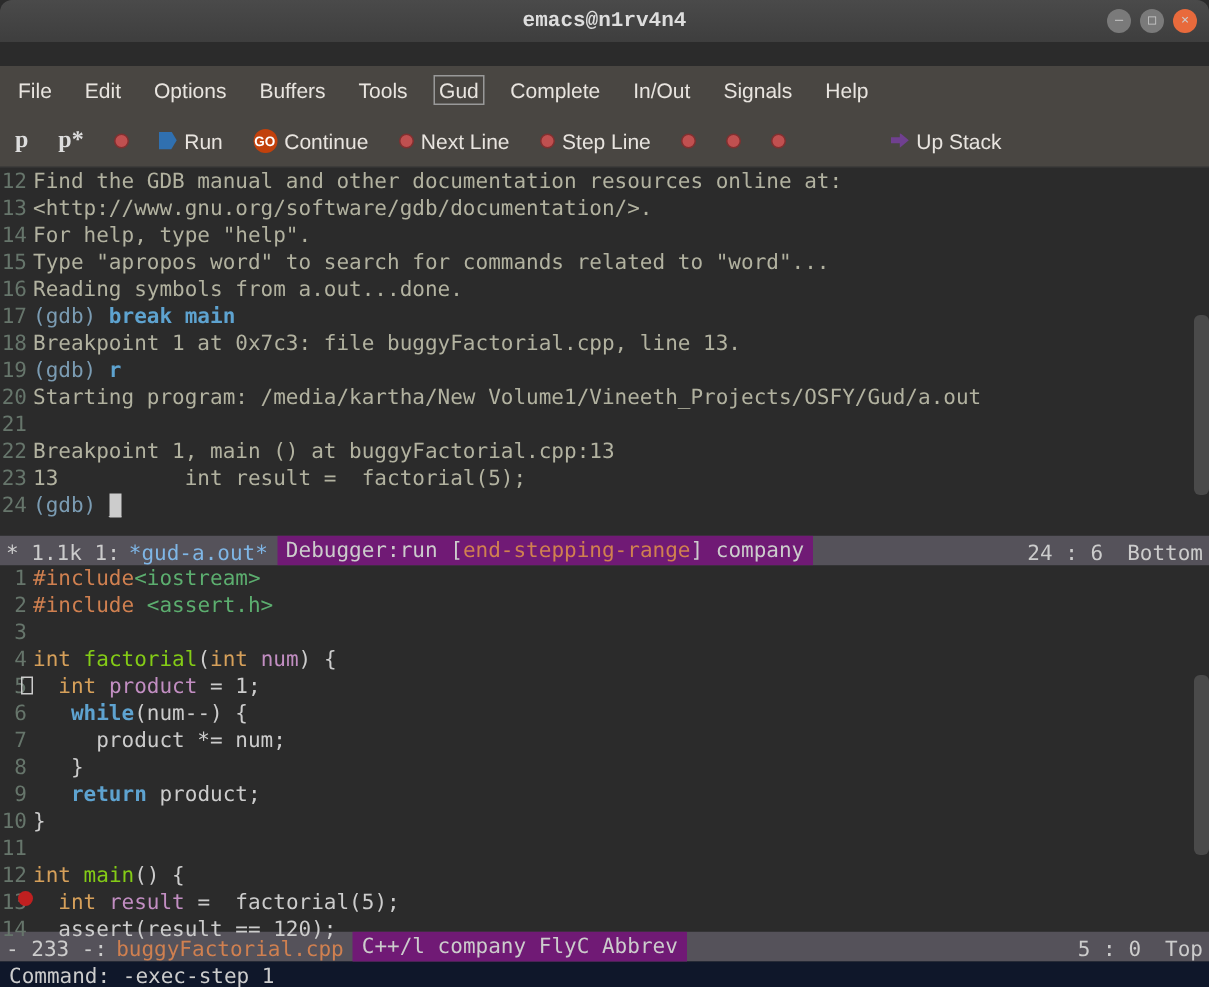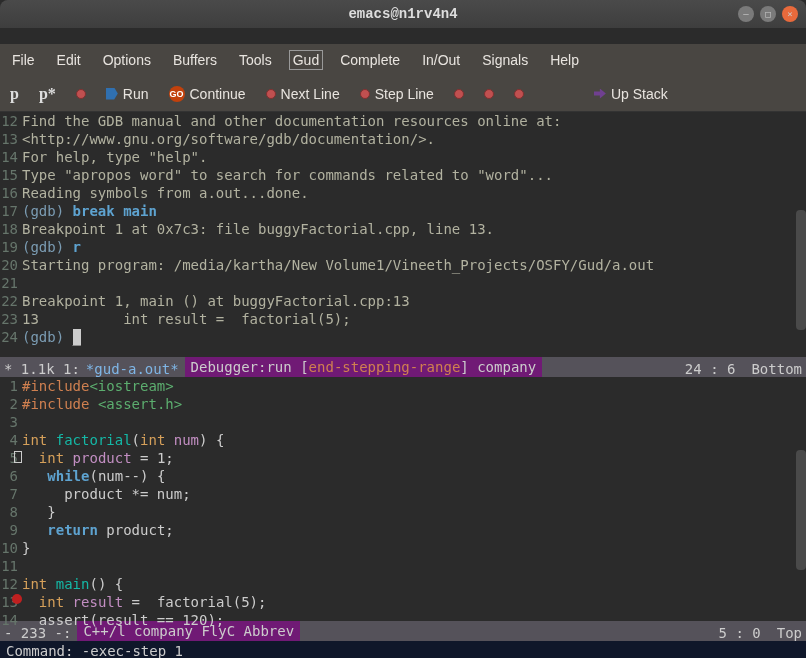--- a/index.html
+++ b/index.html
@@ -95,21 +95,21 @@
     background: #2b2b2b;
     height: 244px;
     display: flex;
     position: relative;
   }
   .src-gutter { width: 22px; text-align:right; padding-right:4px; color:#66756b; line-height:18px; user-select:none; }
   .src-text { flex:1; line-height:18px; white-space: pre; }
   .kw-pre { color: #d08050; }
   .kw-inc { color: #5cae6f; }
   .kw-type { color: #d6a05a; }
-  .kw-fn { color: #14b8a6; }
+  .kw-fn { color: #84cc16; }
   .kw-var { color: #c28ec2; }
   .kw-key { color: #5ea3d0; font-weight: bold; }
 
   .bp-marker { position:absolute; left:12px; top:217px; width:10px; height:10px; background:#c02020; border-radius:50%; }
   .cur-marker { position:absolute; left:14px; top:74px; width:8px; height:12px; border:1px solid #ccc; }
 
   .minibuf {
     height: 20px;
     background: #0f172a;
     color: #ccc;
@@ -230,20 +230,21 @@
       <div>14</div>
     </div>
   <div class="src-text" id="src-text"><div><span class="kw-pre">#include</span><span class="kw-inc">&lt;iostream&gt;</span></div><div><span class="kw-pre">#include</span> <span class="kw-inc">&lt;assert.h&gt;</span></div><div>&nbsp;</div><div><span class="kw-type">int</span> <span class="kw-fn">factorial</span>(<span class="kw-type">int</span> <span class="kw-var">num</span>) {</div><div>  <span class="kw-type">int</span> <span class="kw-var">product</span> = 1;</div><div>   <span class="kw-key">while</span>(num--) {</div><div>     product *= num;</div><div>   }</div><div>   <span class="kw-key">return</span> product;</div><div>}</div><div>&nbsp;</div><div><span class="kw-type">int</span> <span class="kw-fn">main</span>() {</div><div>  <span class="kw-type">int</span> <span class="kw-var">result</span> =  factorial(5);</div><div>  assert(result == 120);</div></div>
   <div class="bp-marker"></div>
   <div class="cur-marker"></div>
   <div class="scroll-dummy" style="top:30%"></div>
 </div>
 
 <div class="modeline">
   <span>-  233 -:</span>
+  <span class="ml-orange">buggyFactorial.cpp</span>
   <span class="ml-chip-dark">C++/l company FlyC Abbrev</span>
   <span class="ml-pos">5 :   0</span>
   <span style="margin-left:10px">Top</span>
 </div>
 
 <div class="minibuf">
   <span>Command: -exec-step 1</span>
 </div>
 
 </body></html>

